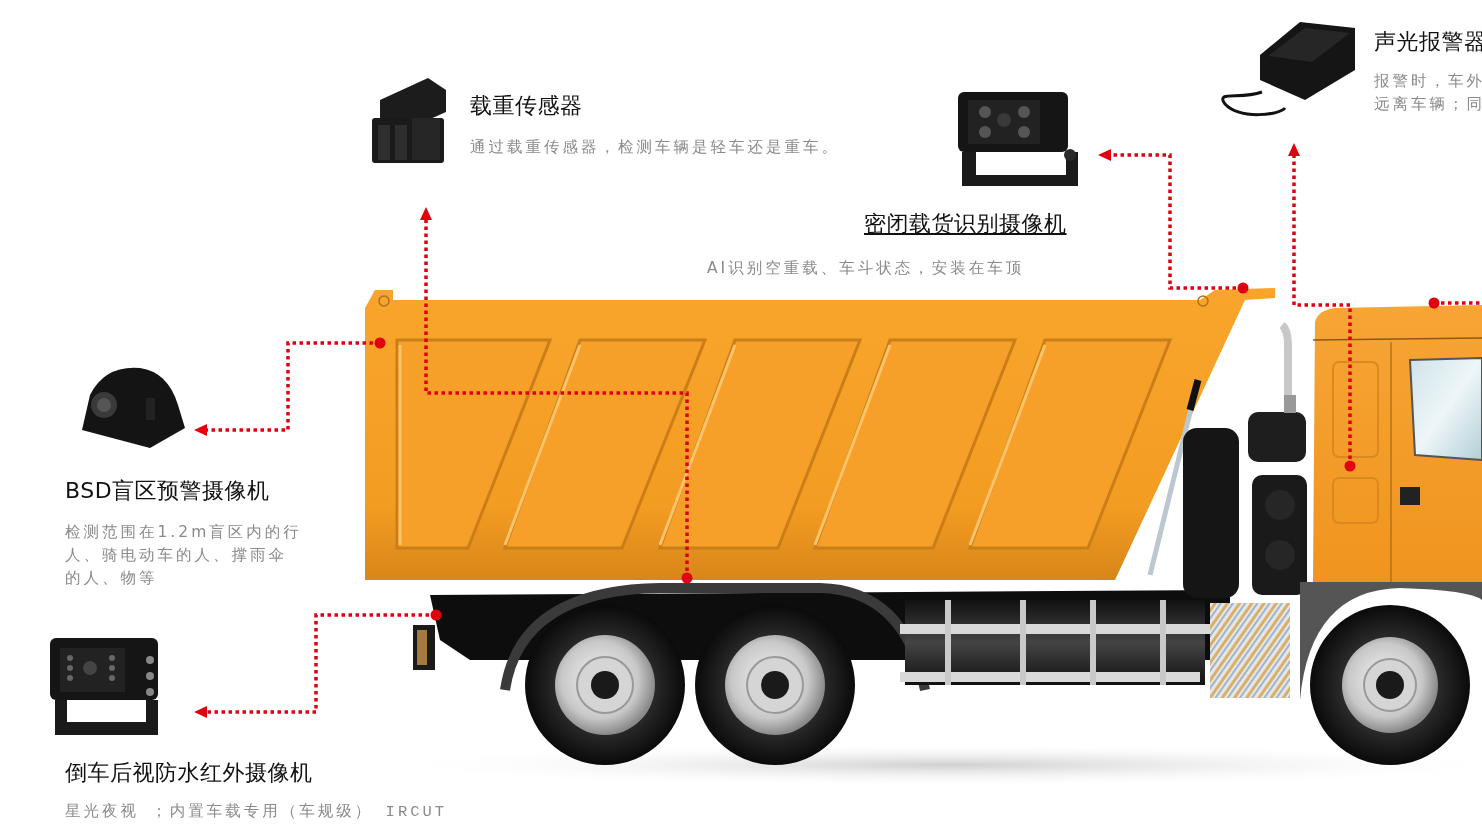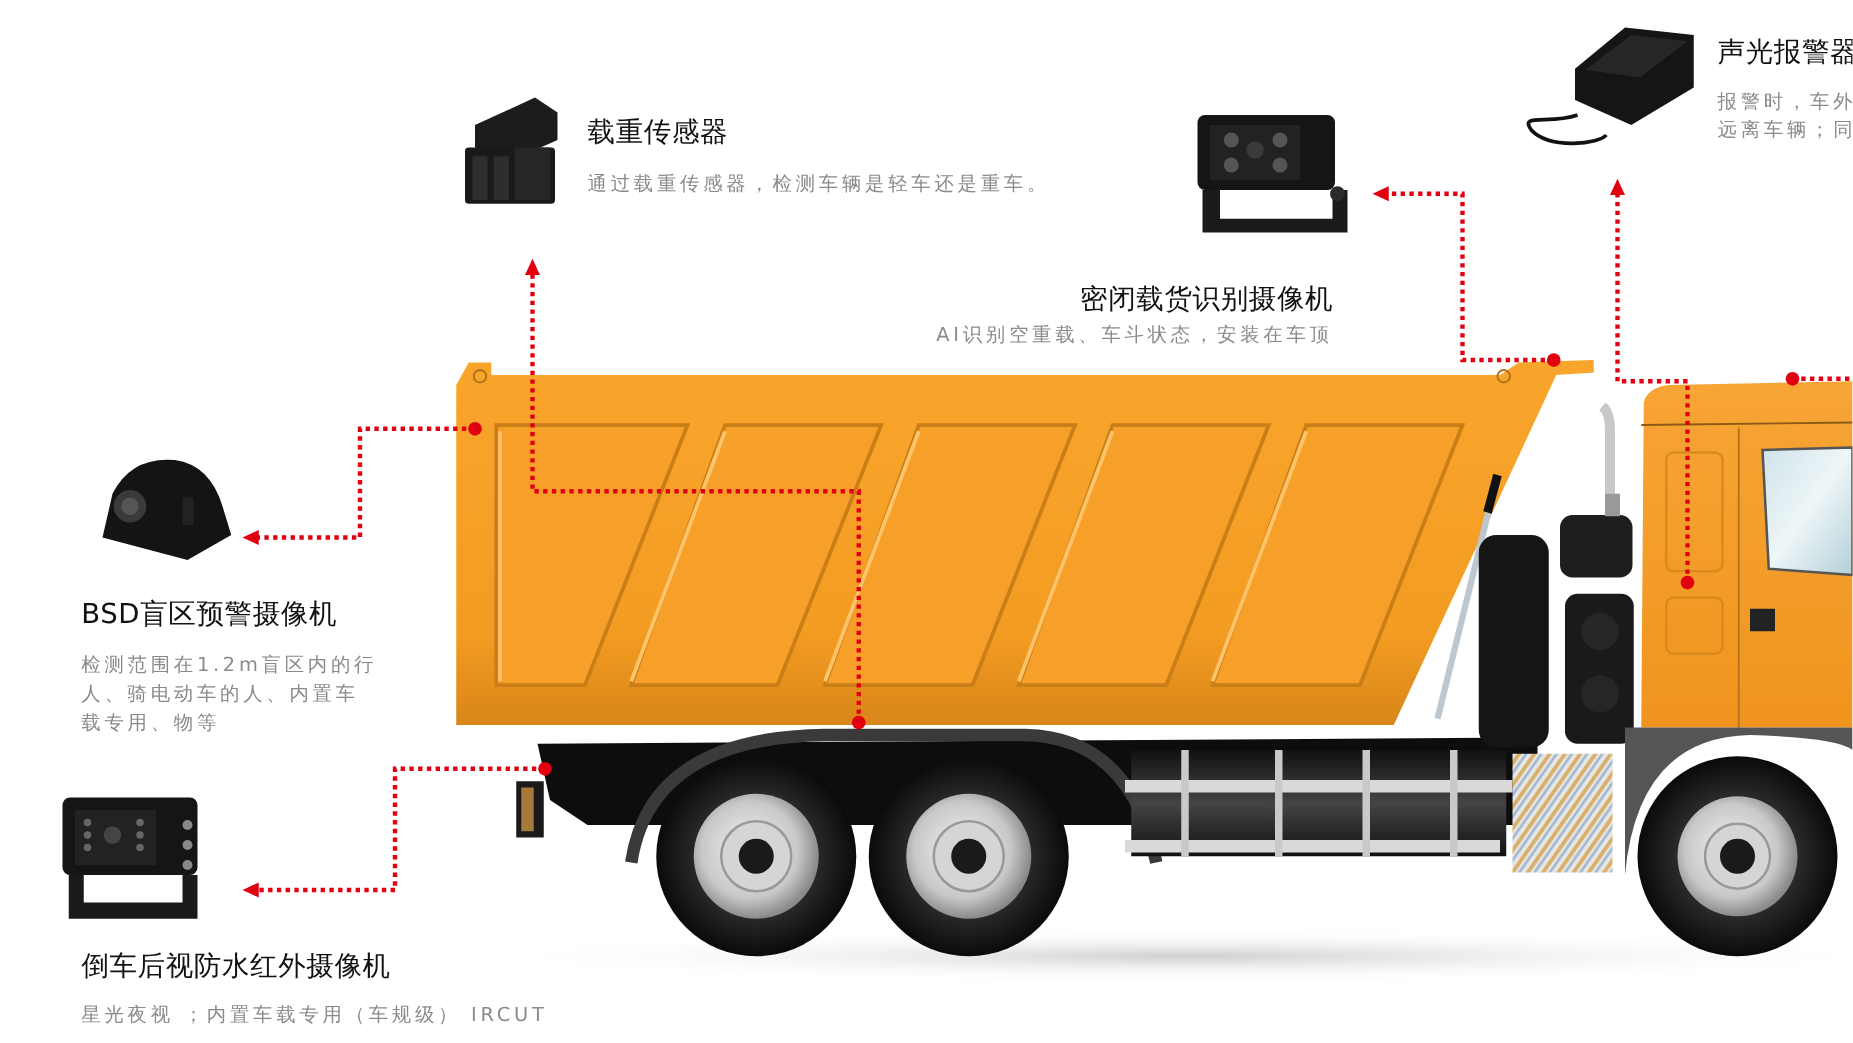--- a/index.html
+++ b/index.html
@@ -215,26 +215,26 @@
     <circle cx="150" cy="660" r="4" fill="#888"></circle>
     <circle cx="150" cy="676" r="4" fill="#888"></circle>
     <circle cx="150" cy="692" r="4" fill="#888"></circle>
     <path d="M55 700 L55 735 L158 735 L158 700 L146 700 L146 722 L67 722 L67 700 Z" fill="#1a1a1a"></path>
   </g>
 </svg>
 
 <div class="title" style="left:470px; top:91px;">载重传感器</div>
 <div class="desc" style="left:470px; top:136px;text-align:right;">通过载重传感器，检测车辆是轻车还是重车。</div>
 
-<div class="title" style="left:864px; top:224px;">密闭载货识别摄像机</div>
-<div class="desc" style="left:749px; top:257px;">AI识别空重载、车斗状态，安装在车顶</div>
+<div class="title" style="left:864px; top:209px;text-decoration:underline;">密闭载货识别摄像机</div>
+<div class="desc" style="left:707px; top:257px;">AI识别空重载、车斗状态，安装在车顶</div>
 
 <div class="title" style="left:1374px; top:27px;">声光报警器</div>
 <div class="desc" style="left:1374px; top:70px;">
   <div>报警时，车外</div>
   <div>远离车辆；同</div>
 </div>
 
 <div class="title" style="left:65px; top:476px;text-align:center;">BSD盲区预警摄像机</div>
-<div class="desc wrap" style="left:65px; top:521px;">检测范围在1.2m盲区内的行人、骑电动车的人、内置车载专用、物等</div>
+<div class="desc wrap" style="left:65px; top:521px;">检测范围在1.2m盲区内的行人、骑电动车的人、撑雨伞的人、物等</div>
 
 <div class="title" style="left:65px; top:758px;text-align:right;">倒车后视防水红外摄像机</div>
-<div class="desc" style="left:65px; top:801px;">星光夜视 ；内置车载专用（车规级） IRCUT</div>
+<div class="desc" style="left:65px; top:801px;font-family:Liberation Mono, monospace;">星光夜视 ；内置车载专用（车规级） IRCUT</div>
 
 </body></html>

